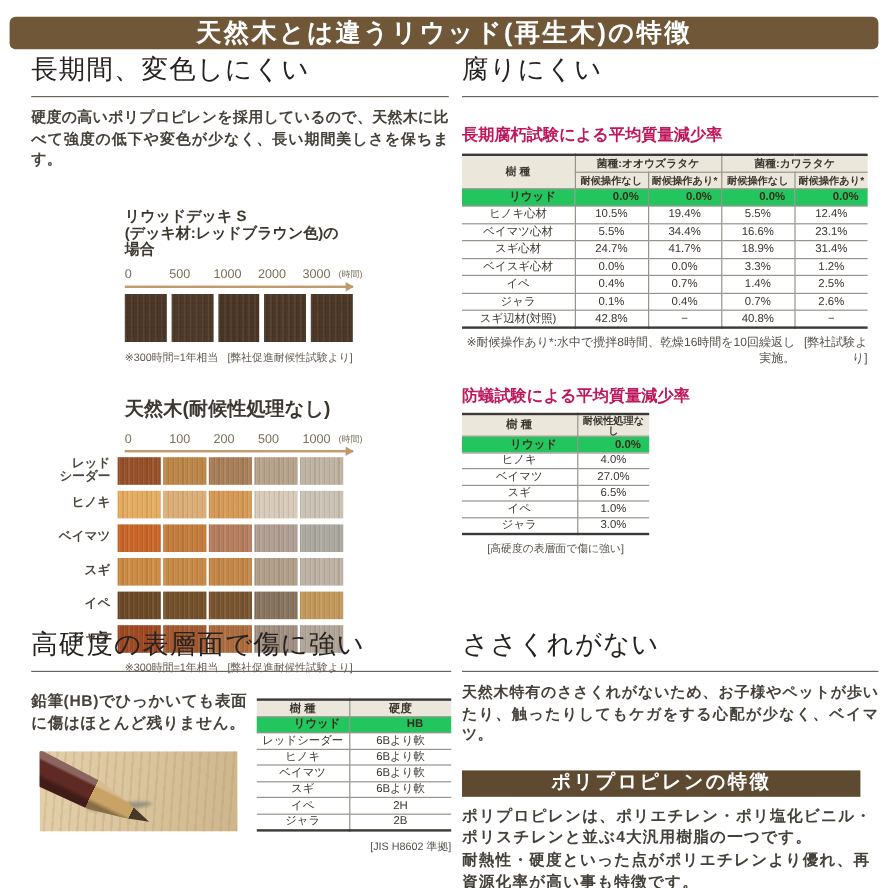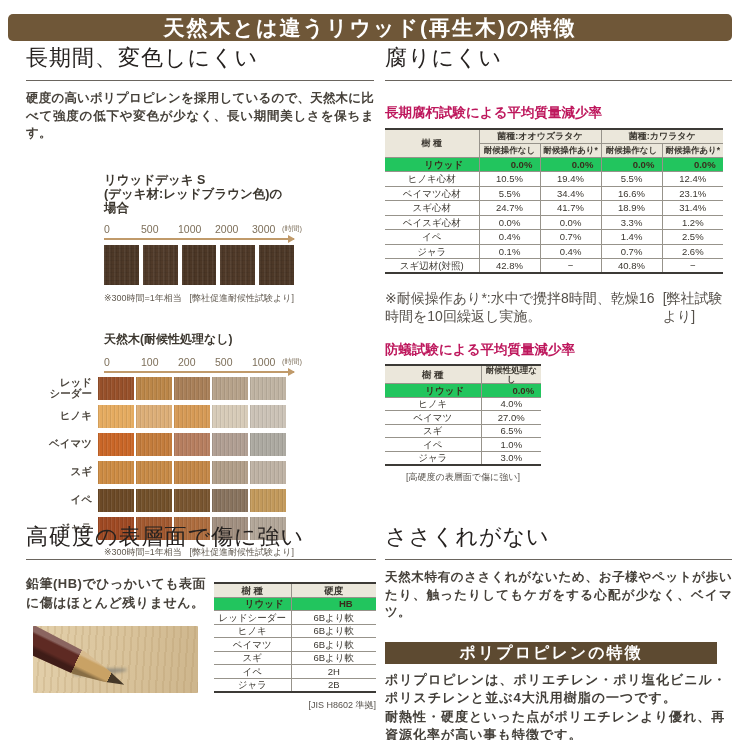--- a/index.html
+++ b/index.html
@@ -51,21 +51,21 @@
   }
   .sw-row { display:flex; gap:4px; margin-top:5px; }
   .sw {
     width:34.8px; height:40px;
     background-image:
       repeating-linear-gradient(90deg, rgba(255,255,255,0.06) 0 1px, rgba(0,0,0,0.07) 2px 3px, transparent 3px 5px),
       repeating-linear-gradient(0deg, rgba(0,0,0,0.06) 0 1px, transparent 1px 4px);
   }
   .chart-note { display:flex; justify-content:space-between; margin-top:7px; font-size:9px; color:#60594f; }
 
-  .natural-label { margin-left:78px; font-size:12px; font-weight:bold; color:#3c372f; margin-top:26px; }
+  .natural-label { margin-left:78px; font-size:16px; font-weight:bold; color:#3c372f; margin-top:26px; }
   .ngrid { margin-top:4px; }
   .nrow { display:flex; align-items:center; margin-bottom:5px; }
   .nlabel {
     width:72px; padding-right:6px; text-align:right;
     font-size:10.5px; font-weight:bold; color:#4c463e; line-height:11.5px;
     white-space:pre-line;
   }
   .ncells { display:flex; gap:2px; margin-left:0; }
   .sw2 {
     width:36px; height:23px;
@@ -82,21 +82,21 @@
     border:1px solid #97938b; text-align:center; vertical-align:middle;
     font-size:9.5px; line-height:1; padding:0; color:#3a362f;
   }
   .data-table thead th { background:#ebe7db; font-weight:bold; }
   .data-table tr.hl td { background:#22c55e; color:#3a2c1c; font-weight:bold;padding-left:24px; }
 
   
   .decay-table { width:338px; margin-top:7px; }
   .decay-table th { height:14px; font-size:9px; }
   .decay-table td { height:14.5px; }
-  .decay-note { display:flex; justify-content:space-between; width:338px; margin-top:16px; font-size:14px; color:#55504a; }
+  .decay-note { display:flex; justify-content:space-between; width:338px; margin-top:4px; font-size:10px; color:#55504a;text-align:right; }
   .tbl-title { font-size:13.5px; font-weight:bold; color:#be185d; line-height:16px; }
 
   
   .termite-table { width:156px; margin-top:6px; }
   .termite-table th { height:14px; }
   .termite-table td { height:13.5px; }
   .termite-src { width:156px; text-align:center; font-size:9px; color:#55504a; margin-top:5px; }
 
   
   .hard-table { width:162px; margin-top:8px; }

